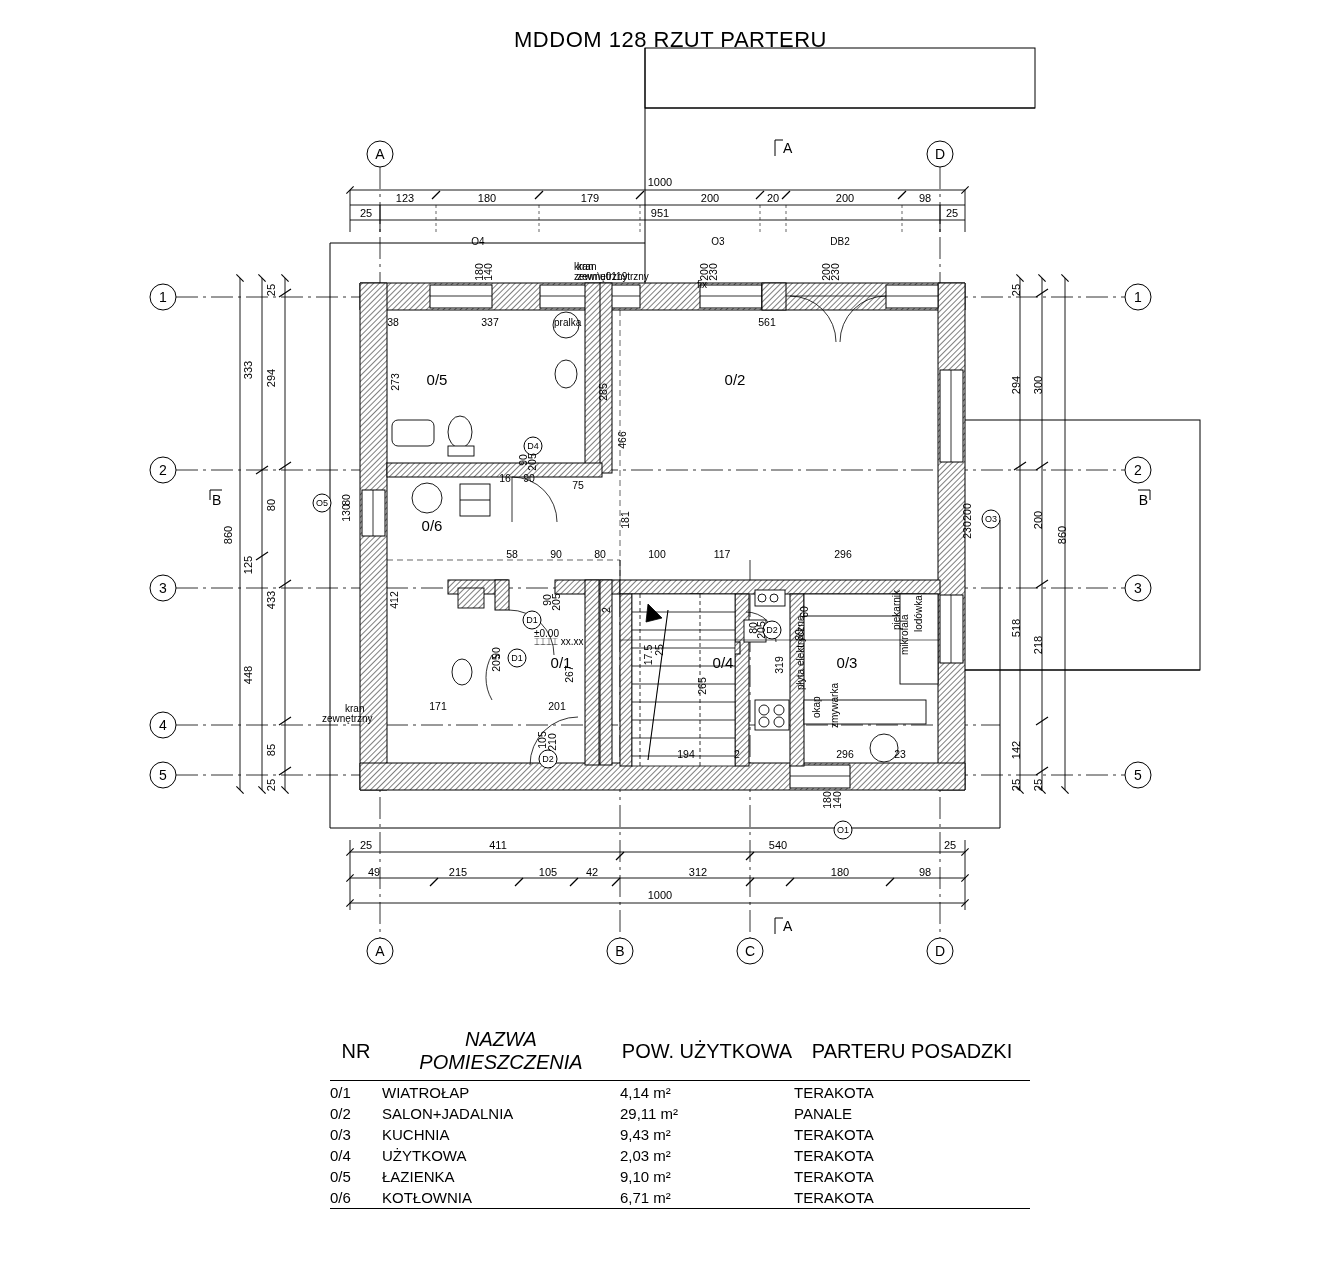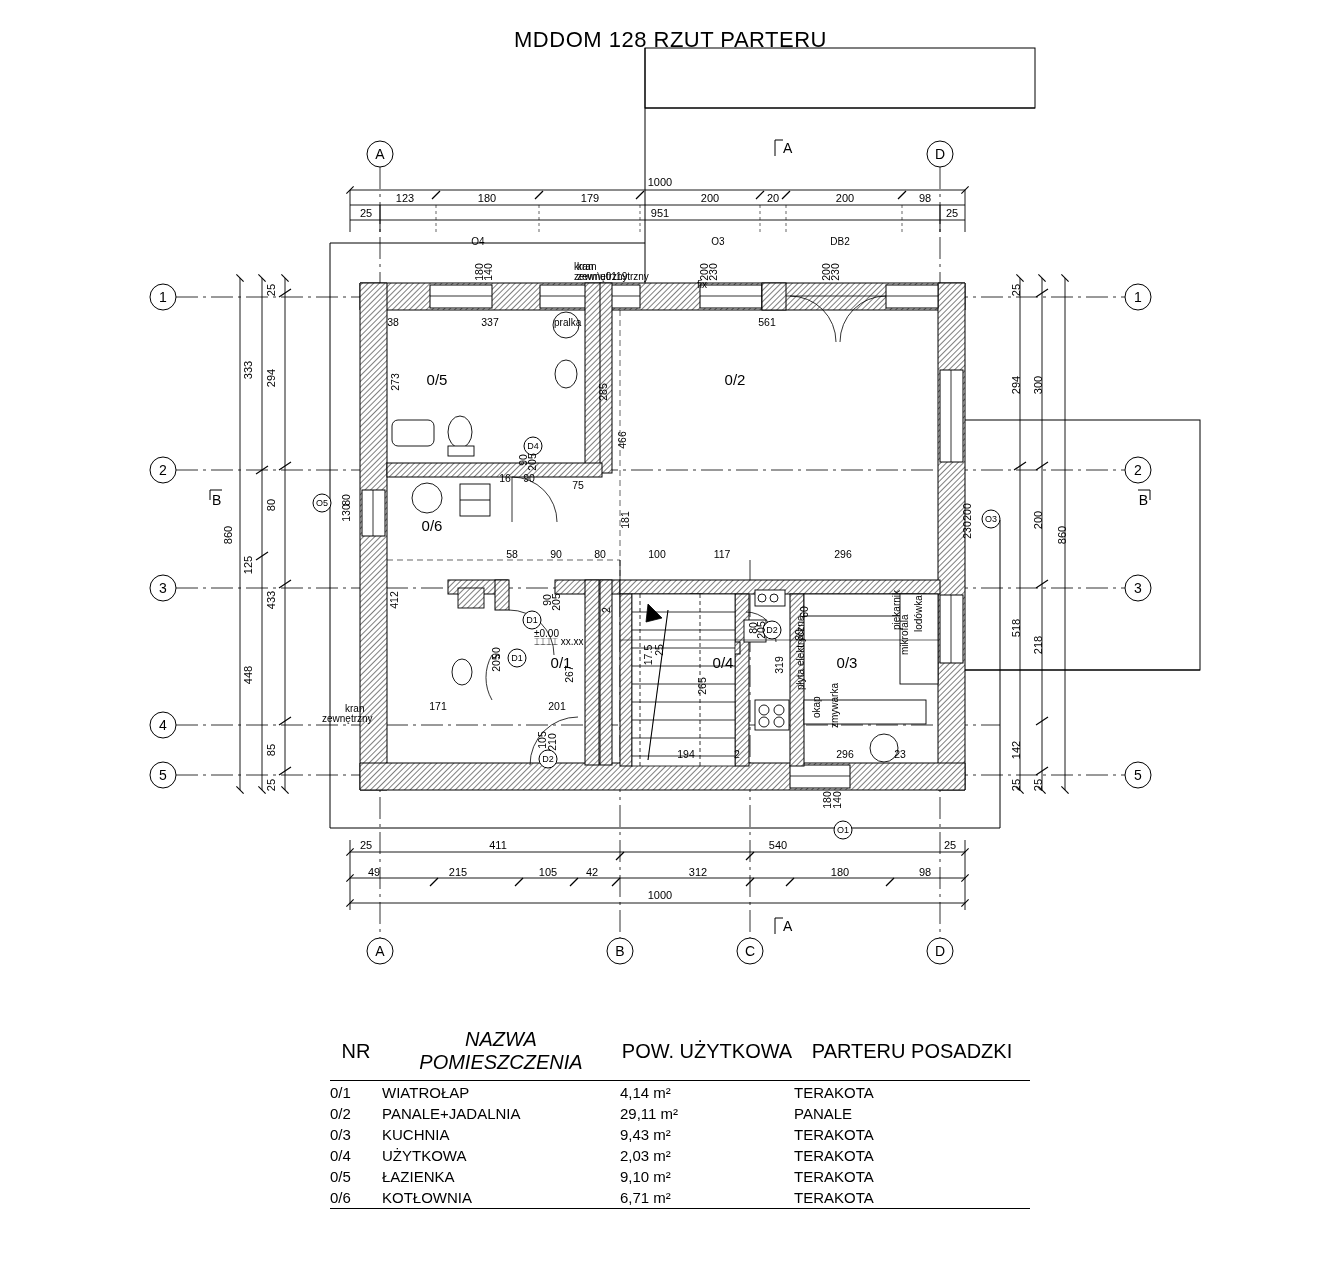--- a/index.html
+++ b/index.html
@@ -513,21 +513,21 @@
     </thead>
     <tbody>
       <tr>
         <td>0/1</td>
         <td>WIATROŁAP</td>
         <td>4,14 m²</td>
         <td>TERAKOTA</td>
       </tr>
       <tr>
         <td>0/2</td>
-        <td>PANALE+JADALNIA</td>
+        <td>SALON+JADALNIA</td>
         <td>29,11 m²</td>
         <td>PANALE</td>
       </tr>
       <tr>
         <td>0/3</td>
         <td>KUCHNIA</td>
         <td>9,43 m²</td>
         <td>TERAKOTA</td>
       </tr>
       <tr>

